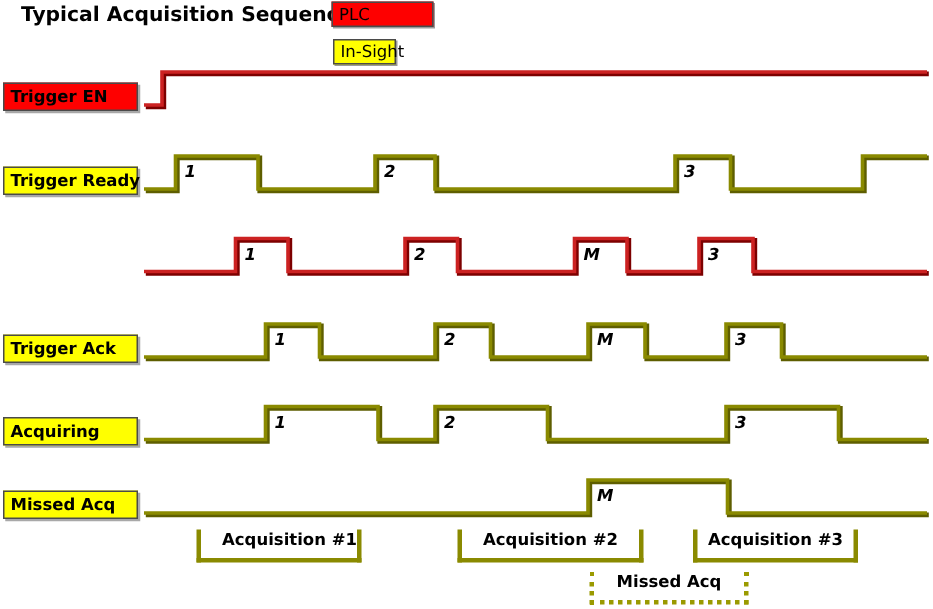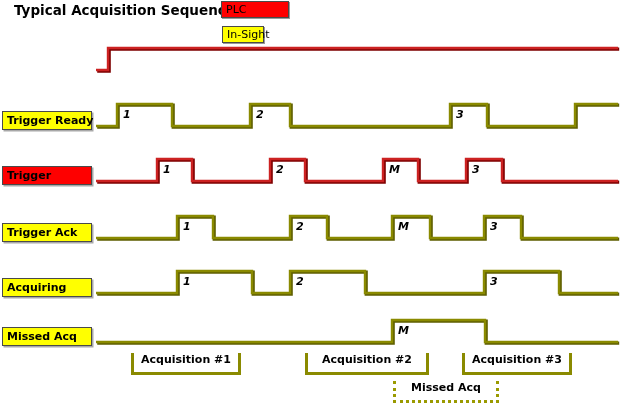--- a/index.html
+++ b/index.html
@@ -144,25 +144,25 @@
 
   <div class="title">Typical Acquisition Sequence</div>
 
   <div class="legend-chip legend-plc">
     <span>PLC</span>
   </div>
   <div class="legend-chip legend-insight">
     <span>In-Sight</span>
   </div>
 
+  <div class="sig-label red" style="top:55px">
+      <span>Trigger EN</span>
+    </div>
   <div class="sig-label yel" style="top:111px">
       <span>Trigger Ready</span>
-    </div>
-  <div class="sig-label red" style="top:166px">
-      <span>Trigger</span>
     </div>
   <div class="sig-label yel" style="top:223px">
       <span>Trigger Ack</span>
     </div>
   <div class="sig-label yel" style="top:278px">
       <span>Acquiring</span>
     </div>
   <div class="sig-label yel" style="top:327px">
       <span>Missed Acq</span>
     </div>
@@ -191,21 +191,21 @@
       <div class="pulse-num" style="left: 389px; top: 163px;">M</div>
       <div class="pulse-num" style="left: 472px; top: 163px;">3</div>
       <div class="pulse-num" style="left: 183px; top: 220px;">1</div>
       <div class="pulse-num" style="left: 296px; top: 220px;">2</div>
       <div class="pulse-num" style="left: 398px; top: 220px;">M</div>
       <div class="pulse-num" style="left: 490px; top: 220px;">3</div>
       <div class="pulse-num" style="left: 183px; top: 275px;">1</div>
       <div class="pulse-num" style="left: 296px; top: 275px;">2</div>
       <div class="pulse-num" style="left: 490px; top: 275px;">3</div>
       <div class="pulse-num" style="left: 398px; top: 324px;">M</div>
-      <div class="bracket" style="left: 131px; top: 353px; width: 110px;">
+      <div class="bracket" style="left: 131px; top: 353px; width: 110px; justify-content: flex-end;">
         <span class="btxt">Acquisition #1</span>
       </div>
       <div class="bracket" style="left: 265px; top: 353px; width: 124px; margin-left: 40px;">
         <span class="btxt">Acquisition #2</span>
       </div>
       <div class="bracket" style="left: 462px; top: 353px; width: 110px;">
         <span class="btxt">Acquisition #3</span>
       </div>
       <div class="bracket-dotted" style="left: 393px; top: 381px; width: 106px;">
         <span class="btxt">Missed Acq</span>

